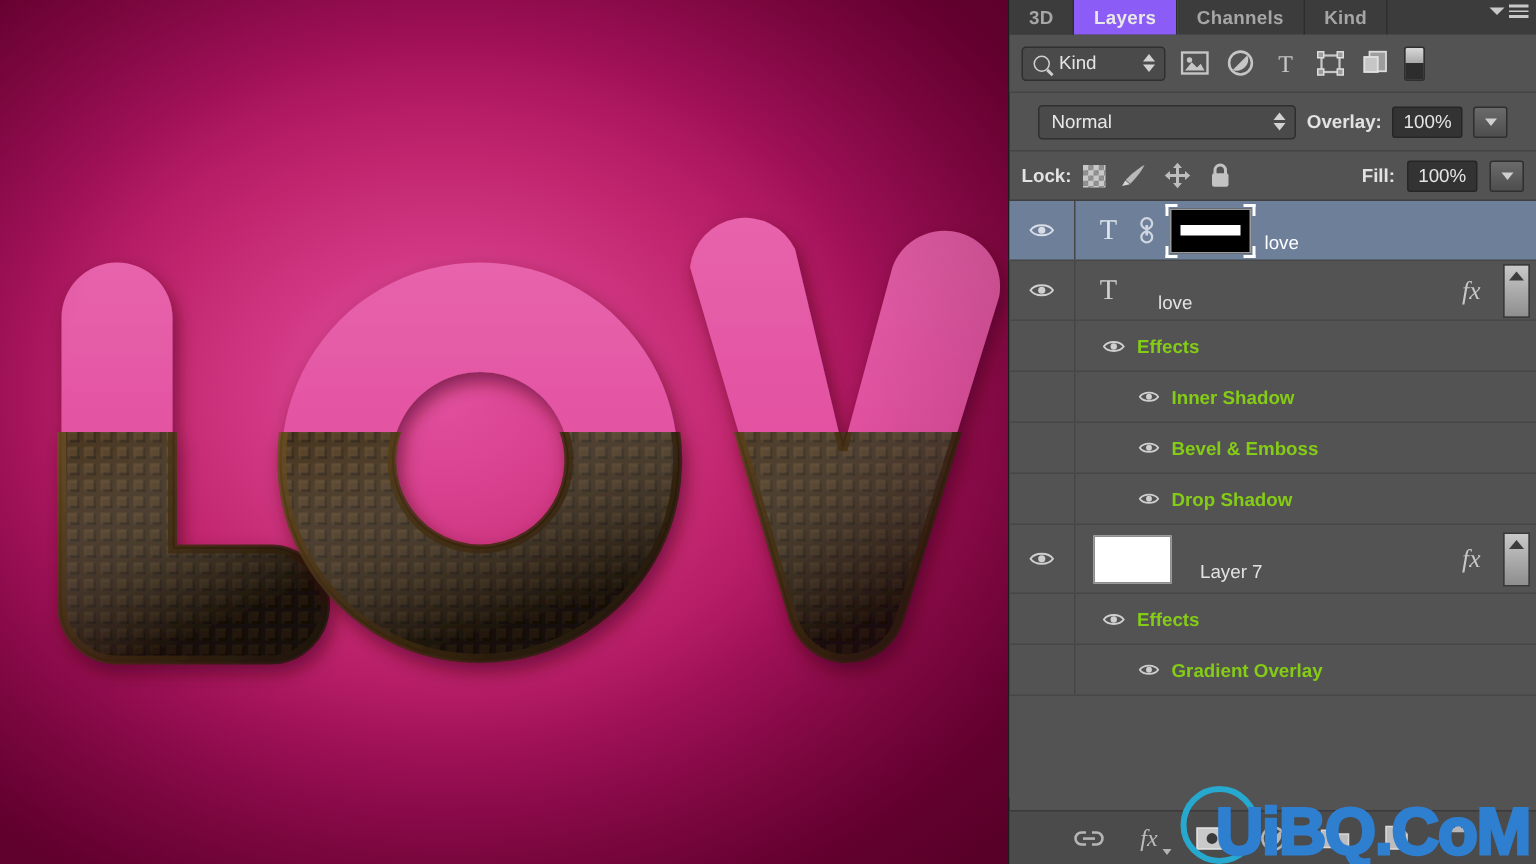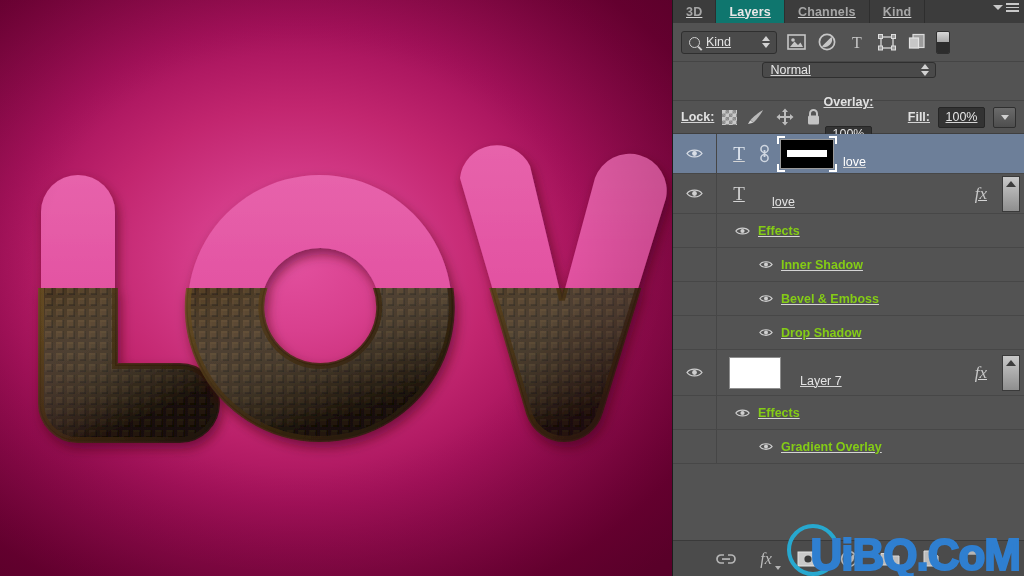--- a/index.html
+++ b/index.html
@@ -22,28 +22,27 @@
     pointer-events:none;
   }
 
   .artwork { position:absolute; left:0; top:0; width:672px; height:576px; }
 
   
   #panel {
     position:absolute; left:672px; top:0; width:352px; height:576px;
     background:#535353; color:#d4d4d4; font-size:12.5px;
     border-left:1px solid #1c1c1c;
-    text-decoration:underline;
   }
 
   
   .tabbar { position:relative; height:23px; background:#3c3c3c; display:flex; align-items:stretch; }
   .tab { display:flex; align-items:center; padding:0 13px; font-size:12.5px; color:#a6a6a6;
          font-weight:bold; letter-spacing:.2px; border-right:1px solid #2e2e2e; }
-  .tab.active { background:#0f766e; color:#e8e8e8; }
+  .tab.active { background:#8b5cf6; color:#e8e8e8; }
   .tab:first-child { background:#3c3c3c; }
   .panel-menu { position:absolute; right:5px; top:3px; display:flex; align-items:center; gap:3px; }
   .pm-tri { width:0;height:0;border-left:5px solid transparent;border-right:5px solid transparent;border-top:5px solid #c9c9c9; }
   .pm-lines { display:flex; flex-direction:column; gap:2px; }
   .pm-lines i { display:block; width:13px; height:1.5px; background:#c9c9c9; }
 
   
   .filterrow { height:39px; display:flex; align-items:center; padding:0 8px; gap:9px; background:#535353;
                border-bottom:1px solid #454545; }
   .kindbox { display:flex; align-items:center; gap:6px; height:23px; padding:0 6px 0 7px;
@@ -56,21 +55,21 @@
   .updown i.u { border-bottom:5px solid #d2d2d2; }
   .updown i.d { border-top:5px solid #d2d2d2; }
 
   .ficon { width:21px; height:21px; display:flex; align-items:center; justify-content:center; }
   .toggleSw { width:14px; height:23px; border:1px solid #2f2f2f; border-radius:2px; overflow:hidden;
               display:flex; flex-direction:column; }
   .toggleSw b { display:block; flex:1; background:linear-gradient(#d8d8d8,#a9a9a9); }
   .toggleSw s { display:block; flex:1; background:#2d2d2d; }
 
   
-  .blendrow { height:39px; display:flex; align-items:center; padding:0 19px; gap:17px; border-bottom:1px solid #454545;flex-direction:column; }
+  .blendrow { height:39px; display:flex; align-items:center; padding:0 19px; gap:7px; border-bottom:1px solid #454545; }
   .selbox { height:23px; width:174px; background:#4a4a4a; border:1px solid #2f2f2f; border-radius:3px;
             display:flex; align-items:center; padding:0 6px 0 8px; font-size:12.5px; color:#e8e8e8; }
   .fieldlbl { font-size:12.5px; color:#e2e2e2; font-weight:bold; }
   .numfield { height:21px; min-width:47px; background:#333; border:1px solid #262626; border-radius:2px;
               display:flex; align-items:center; justify-content:center; font-size:12.5px; color:#e4e4e4; }
   .ddbtn { height:21px; width:23px; background:linear-gradient(#6a6a6a,#4e4e4e); border:1px solid #2f2f2f;
            border-radius:2px; display:flex; align-items:center; justify-content:center; }
   .ddbtn i { width:0;height:0;border-left:4px solid transparent;border-right:4px solid transparent;border-top:5px solid #cfcfcf; }
 
   

